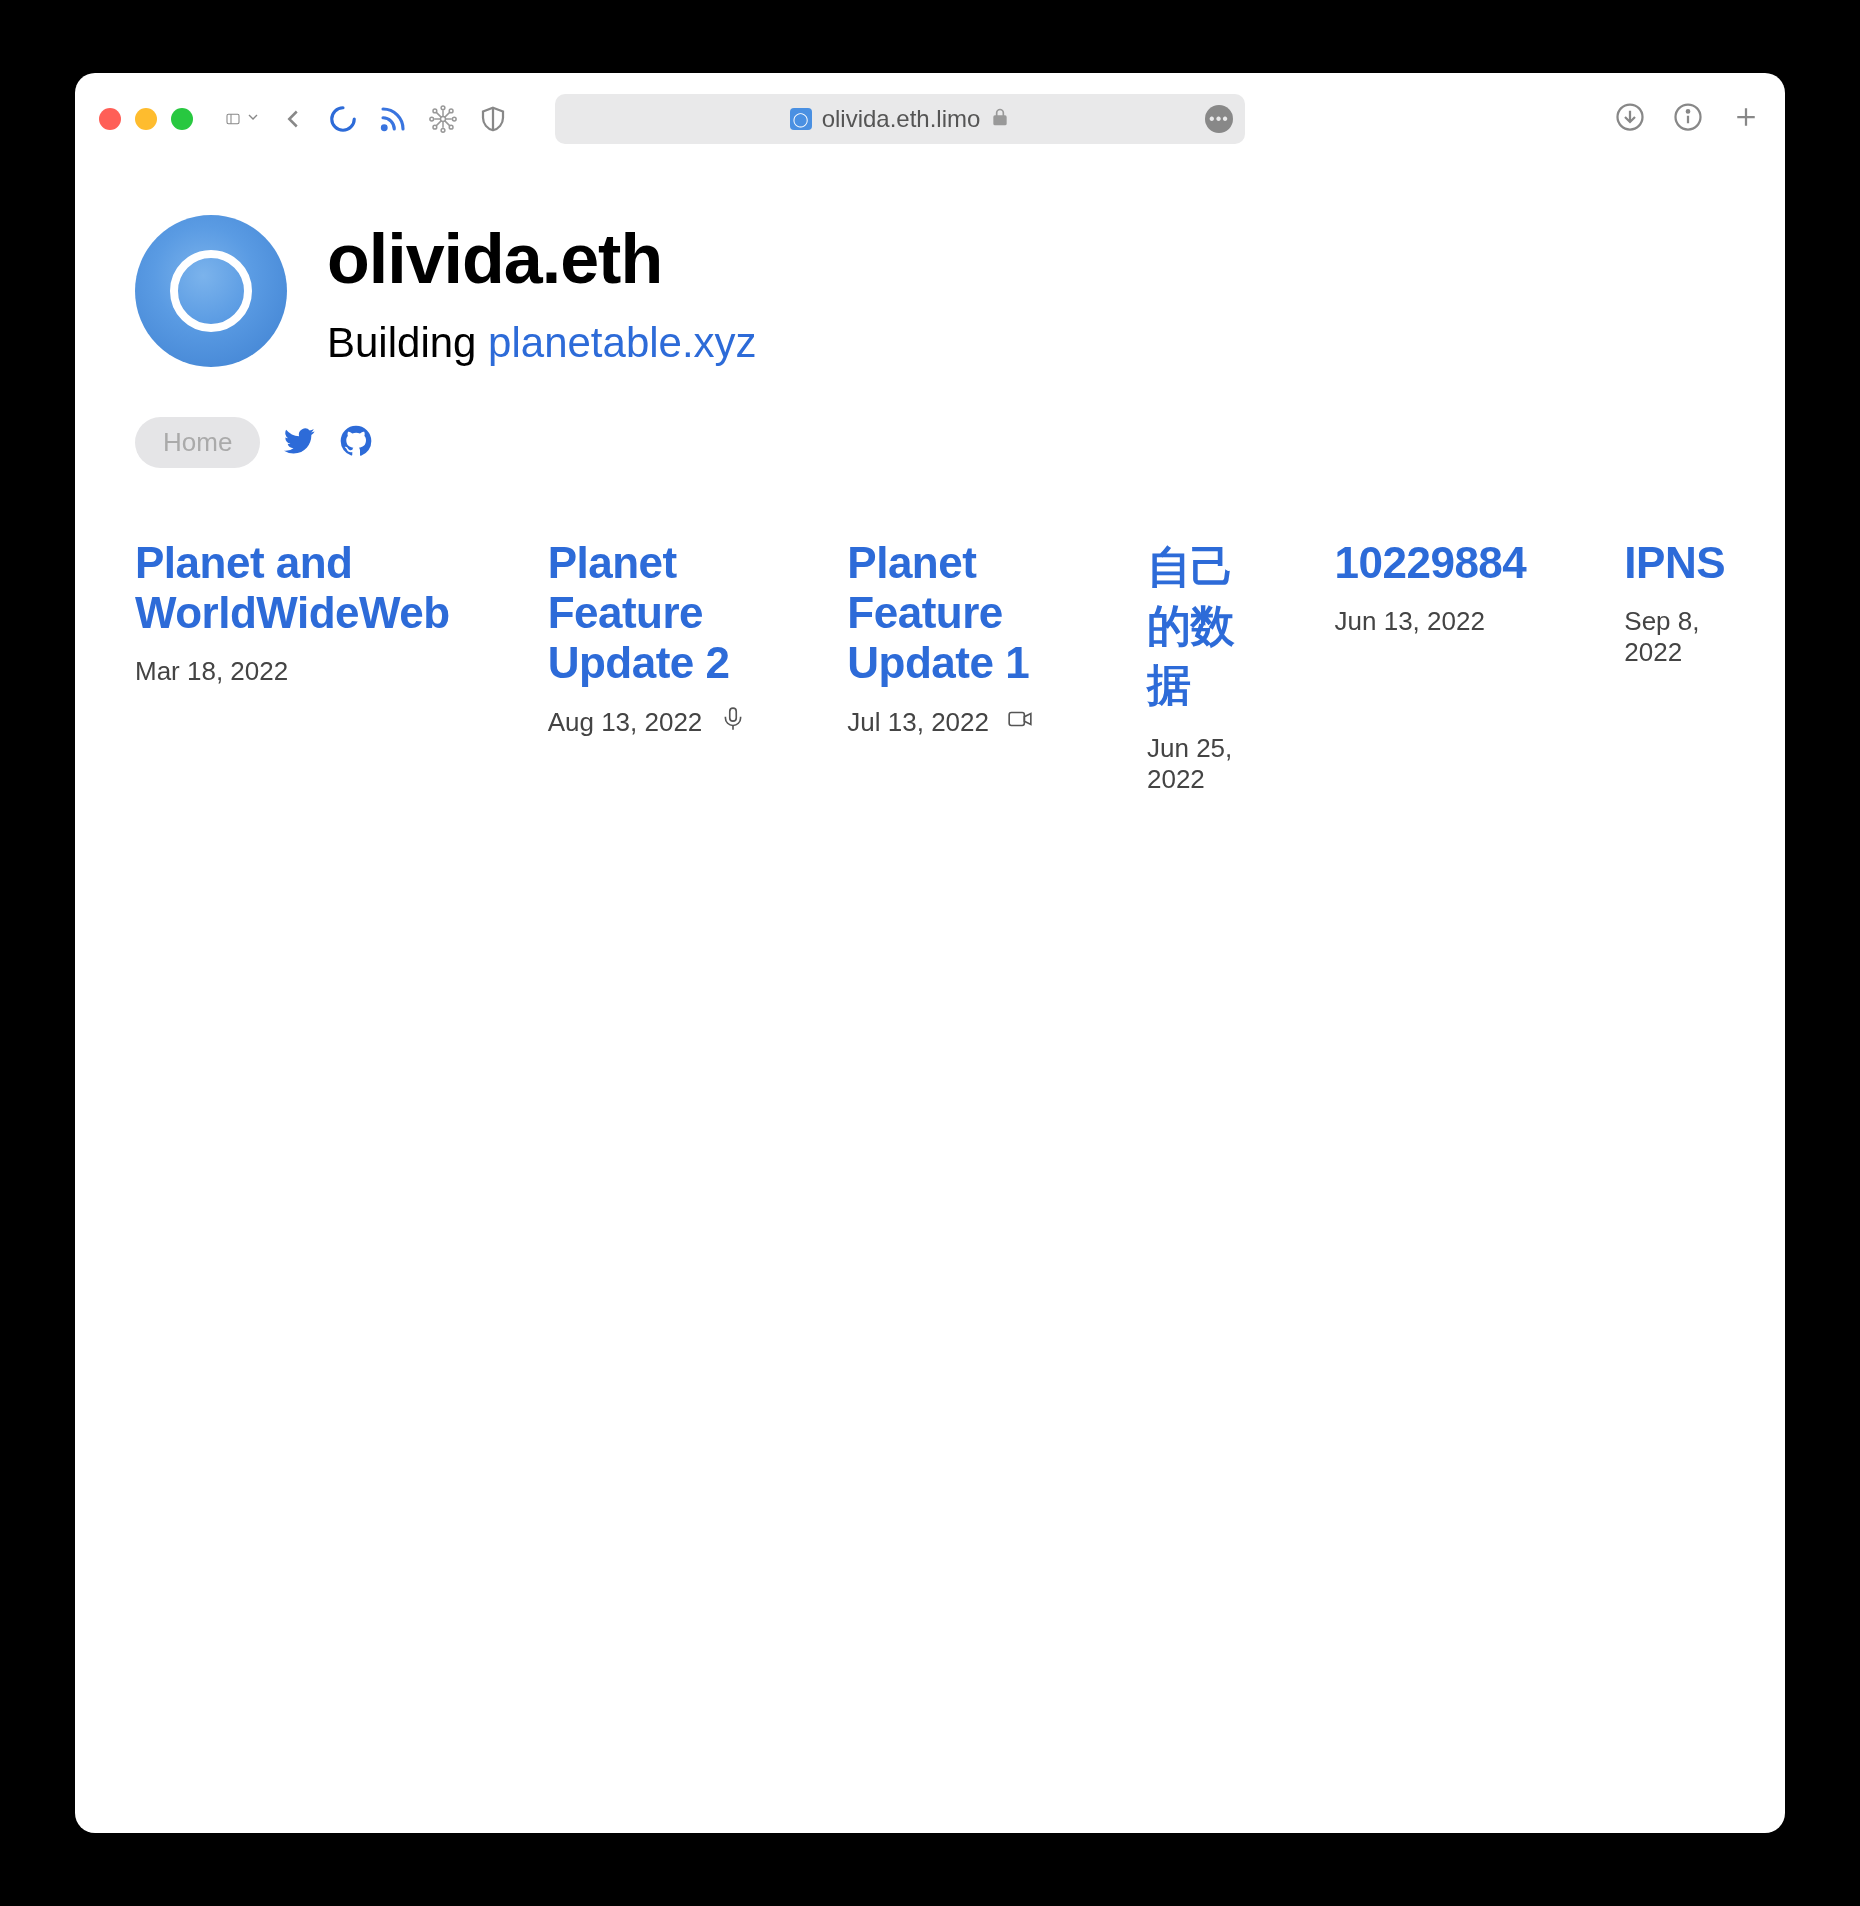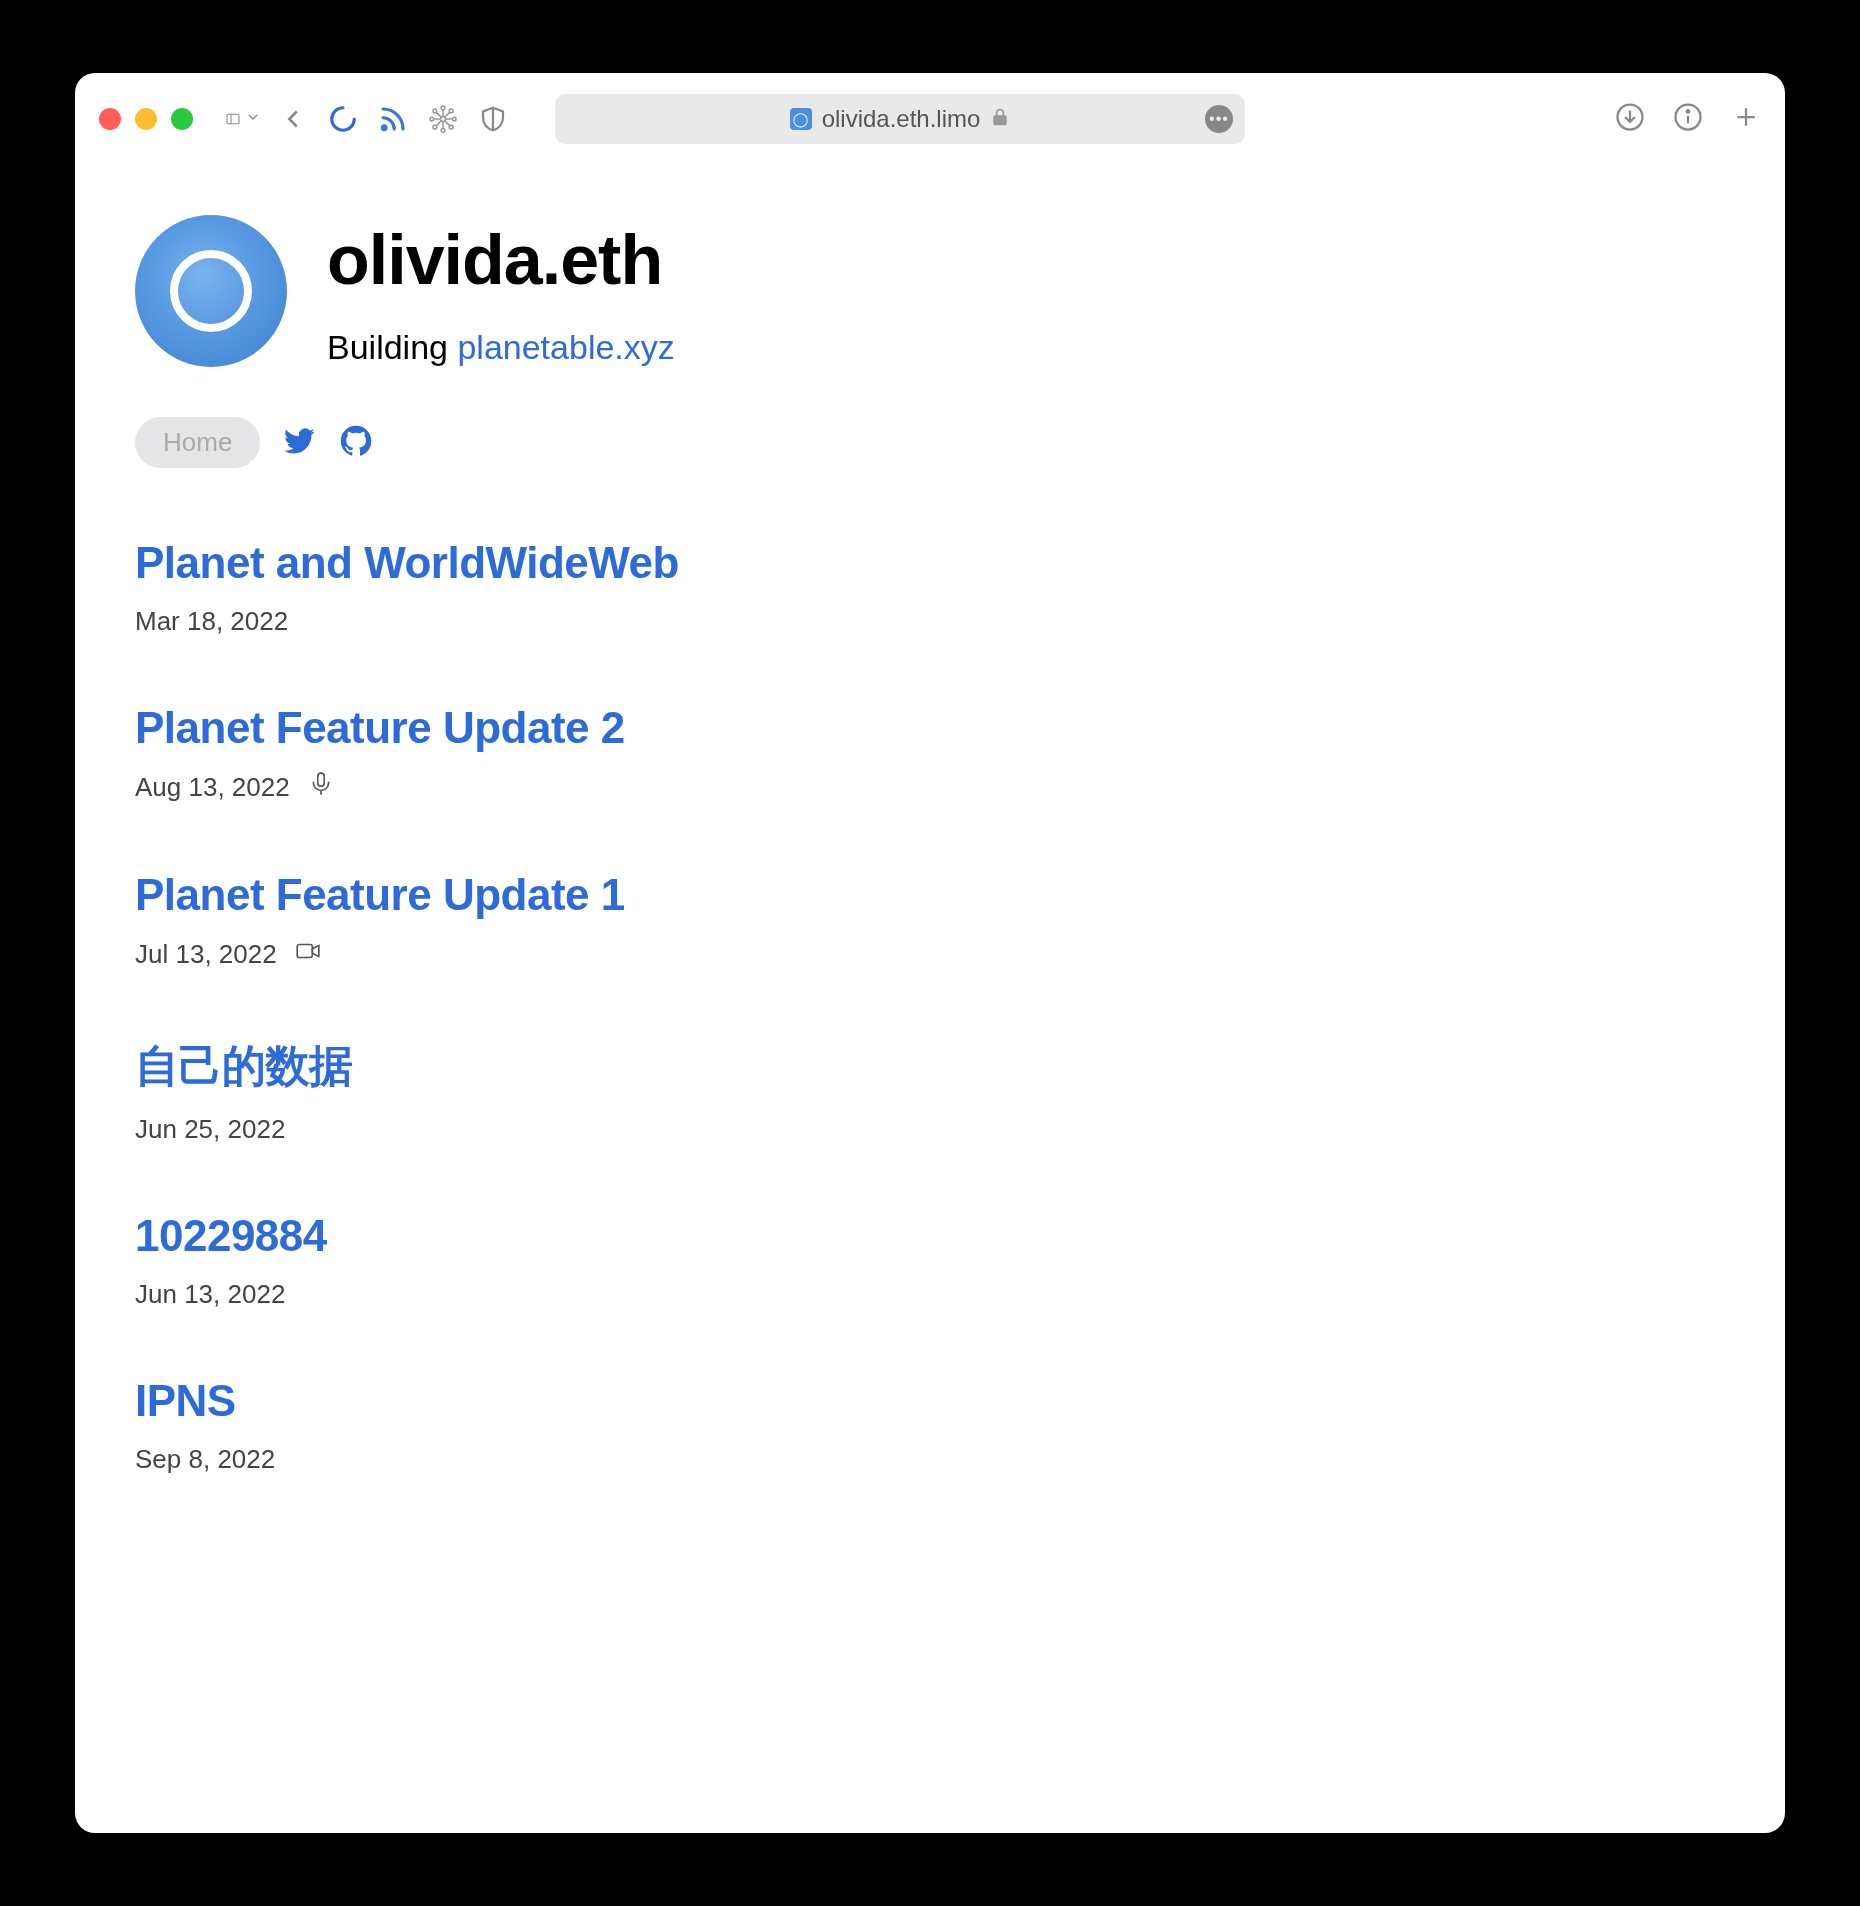--- a/index.html
+++ b/index.html
@@ -68,29 +68,29 @@
 .header { display:flex; gap: 40px; align-items:flex-end; margin-bottom: 50px;}
 .avatar {
   width: 152px; height:152px; border-radius:50%;
   background: radial-gradient(circle at 45% 40%, #7bb3ec 0%, #5a9be3 40%, #3d7fd0 100%);
   display:flex; align-items:center; justify-content:center;
 }
 .avatar .ring {
   width: 82px; height:82px; border:8px solid #fff; border-radius:50%;
 }
 .headings .site-title { font-size: 70px; font-weight:700; letter-spacing:-1px; margin-top:4px;}
-.headings .tagline { font-size: 34px; margin-top: 28px; color:#000;}
+.headings .tagline { font-size: 42px; margin-top: 20px; color:#000;}
 .headings .tagline a { color:#2d6bd8; text-decoration:none; }
 .navrow { display:flex; align-items:center; gap: 24px; margin-bottom: 70px;}
 .pill {
   background:#e5e5e7; color:#aaa; font-size:26px; padding:10px 28px; border-radius:999px;
 }
 .navrow .nav-ic { color:#2d6bd8; }
 .navrow .nav-ic svg { width:32px; height:32px; }
-.posts { display:flex; flex-direction:column; gap: 66px; }
+.posts { display:flex; flex-direction:row; gap: 98px; }
 .post .ptitle { font-size:44px; font-weight:600; color:#2d6bd8; text-decoration:none; letter-spacing:-0.5px;}
 .post .pdate { font-size:26px; color:#444; margin-top:18px; display:flex; align-items:center; gap:18px;}
 .post .pdate svg { width:26px; height:26px; color:#555; }
 </style>
 </head>
 <body>
 
 <div class="window">
   <div class="titlebar">
     <div class="traffic">

